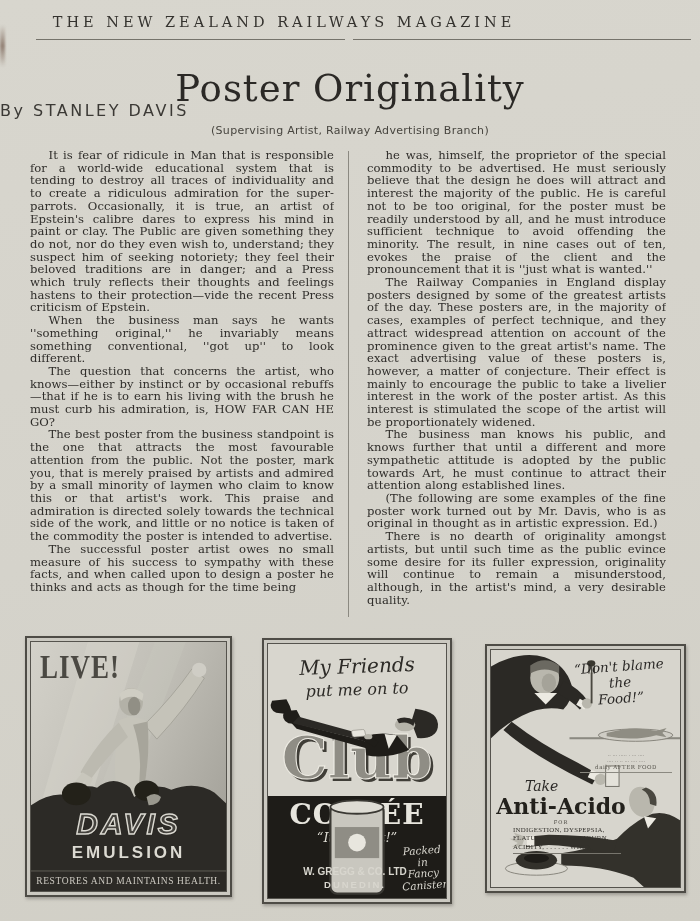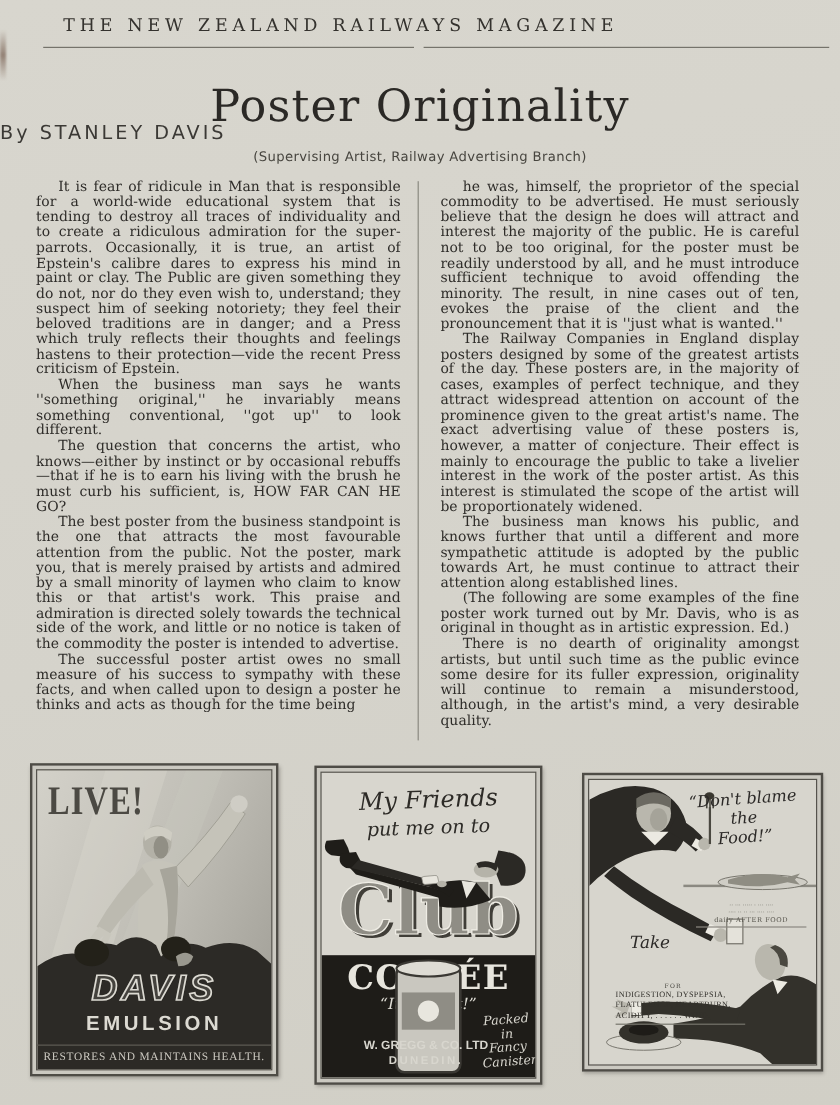--- a/index.html
+++ b/index.html
@@ -97,21 +97,21 @@
 <div class="abs rule rule-l"></div>
 <div class="abs rule rule-r"></div>
 <h1 class="abs art-title">Poster Originality</h1>
 <div class="abs byline">By STANLEY DAVIS</div>
 <div class="abs byline-role">(Supervising Artist, Railway Advertising Branch)</div>
 <div class="abs edge-mark"></div>
 
 <div class="abs col col-left">
     <p>It is fear of ridicule in Man that is responsible for a world-wide educational system that is tending to destroy all traces of individuality and to create a ridiculous admiration for the super-parrots.  Occasionally, it is true, an artist of Epstein's calibre dares to express his mind in paint or clay.  The Public are given something they do not, nor do they even wish to, understand; they suspect him of seeking notoriety; they feel their beloved traditions are in danger; and a Press which truly reflects their thoughts and feelings hastens to their protection—vide the recent Press criticism of Epstein.</p>
     <p>When the business man says he wants ''something original,'' he invariably means something conventional, ''got up'' to look different.</p>
-    <p>The question that concerns the artist, who knows—either by instinct or by occasional rebuffs—that if he is to earn his living with the brush he must curb his sufficient, is, HOW FAR CAN HE GO?</p>
+    <p>The question that concerns the artist, who knows—either by instinct or by occasional rebuffs—that if he is to earn his living with the brush he must curb his admiration, is, HOW FAR CAN HE GO?</p>
     <p>The best poster from the business standpoint is the one that attracts the most favourable attention from the public.  Not the poster, mark you, that is merely praised by artists and admired by a small minority of laymen who claim to know this or that artist's work.  This praise and admiration is directed solely towards the technical side of the work, and little or no notice is taken of the commodity the poster is intended to advertise.</p>
     <p>The successful poster artist owes no small measure of his success to sympathy with these facts, and when called upon to design a poster he thinks and acts as though for the time being</p>
   </div>
 <div class="abs col-divider"></div>
 <div class="abs col col-right">
     <p>he was, himself, the proprietor of the special commodity to be advertised.  He must seriously believe that the design he does will attract and interest the majority of the public.  He is careful not to be too original, for the poster must be readily understood by all, and he must introduce sufficient technique to avoid offending the minority.  The result, in nine cases out of ten, evokes the praise of the client and the pronouncement that it is ''just what is wanted.''</p>
     <p>The Railway Companies in England display posters designed by some of the greatest artists of the day.  These posters are, in the majority of cases, examples of perfect technique, and they attract widespread attention on account of the prominence given to the great artist's name.  The exact advertising value of these posters is, however, a matter of conjecture.  Their effect is mainly to encourage the public to take a livelier interest in the work of the poster artist.  As this interest is stimulated the scope of the artist will be proportionately widened.</p>
     <p>The business man knows his public, and knows further that until a different and more sympathetic attitude is adopted by the public towards Art, he must continue to attract their attention along established lines.</p>
     <p>(The following are some examples of the fine poster work turned out by Mr. Davis, who is as original in thought as in artistic expression.  Ed.)</p>
     <p>There is no dearth of originality amongst artists, but until such time as the public evince some desire for its fuller expression, originality will continue to remain a misunderstood, although, in the artist's mind, a very desirable quality.</p>
@@ -227,20 +227,21 @@
         <ellipse cx="44" cy="203" rx="12" ry="4.5" fill="#1e1c18"></ellipse>
       </g>
     </svg>
     <div class="abs p3-script"><span>“Don't blame the</span><br><span>Food!”</span></div>
     <div class="abs p3-fineprint">
         <div>·· ··· ····· · ··· ····</div>
         <div>···· ·· ·· ··· ···· ····</div>
         <div>daily AFTER FOOD</div>
       </div>
     <div class="abs p3-take">Take</div>
+    <div class="abs p3-brand">Anti-Acido</div>
     <div class="abs p3-for">FOR</div>
     <div class="abs p3-ind">
         <div>INDIGESTION, DYSPEPSIA,</div>
         <div>FLATULENCE, HEARTBURN,</div>
         <div>ACIDITY, . . . . . . WIND.</div>
       </div>
   </div>
 </div>
 
 </body></html>

